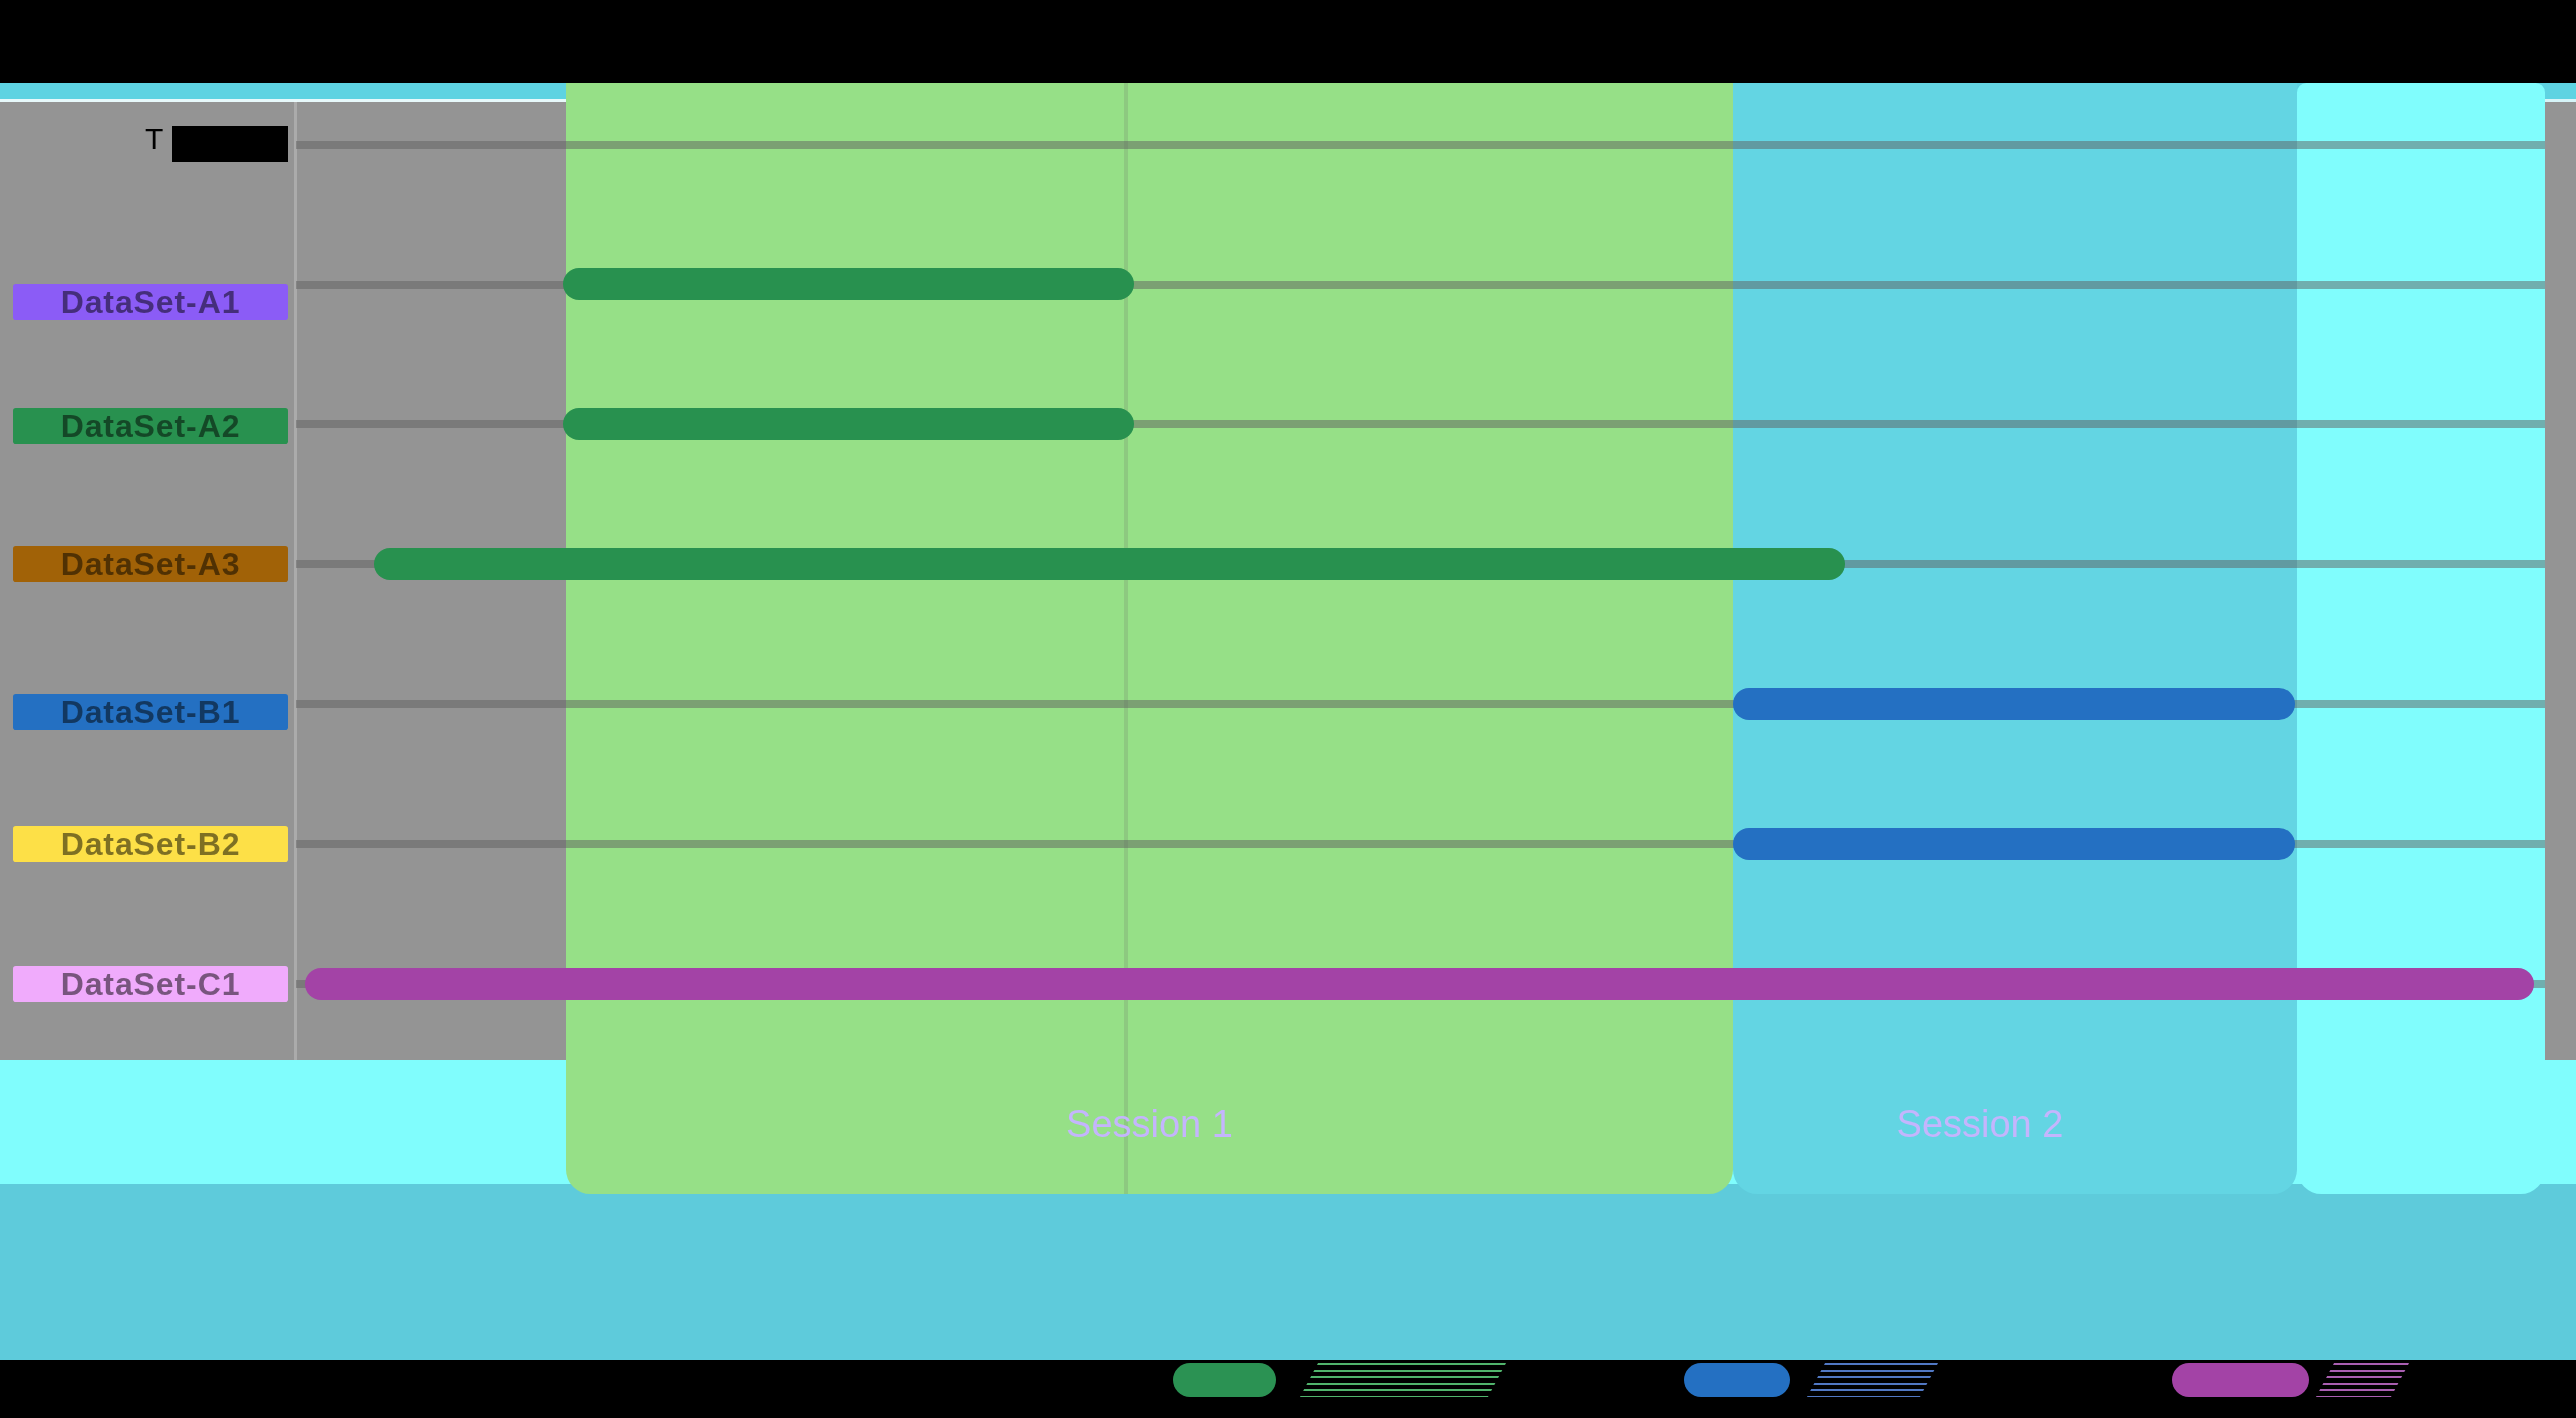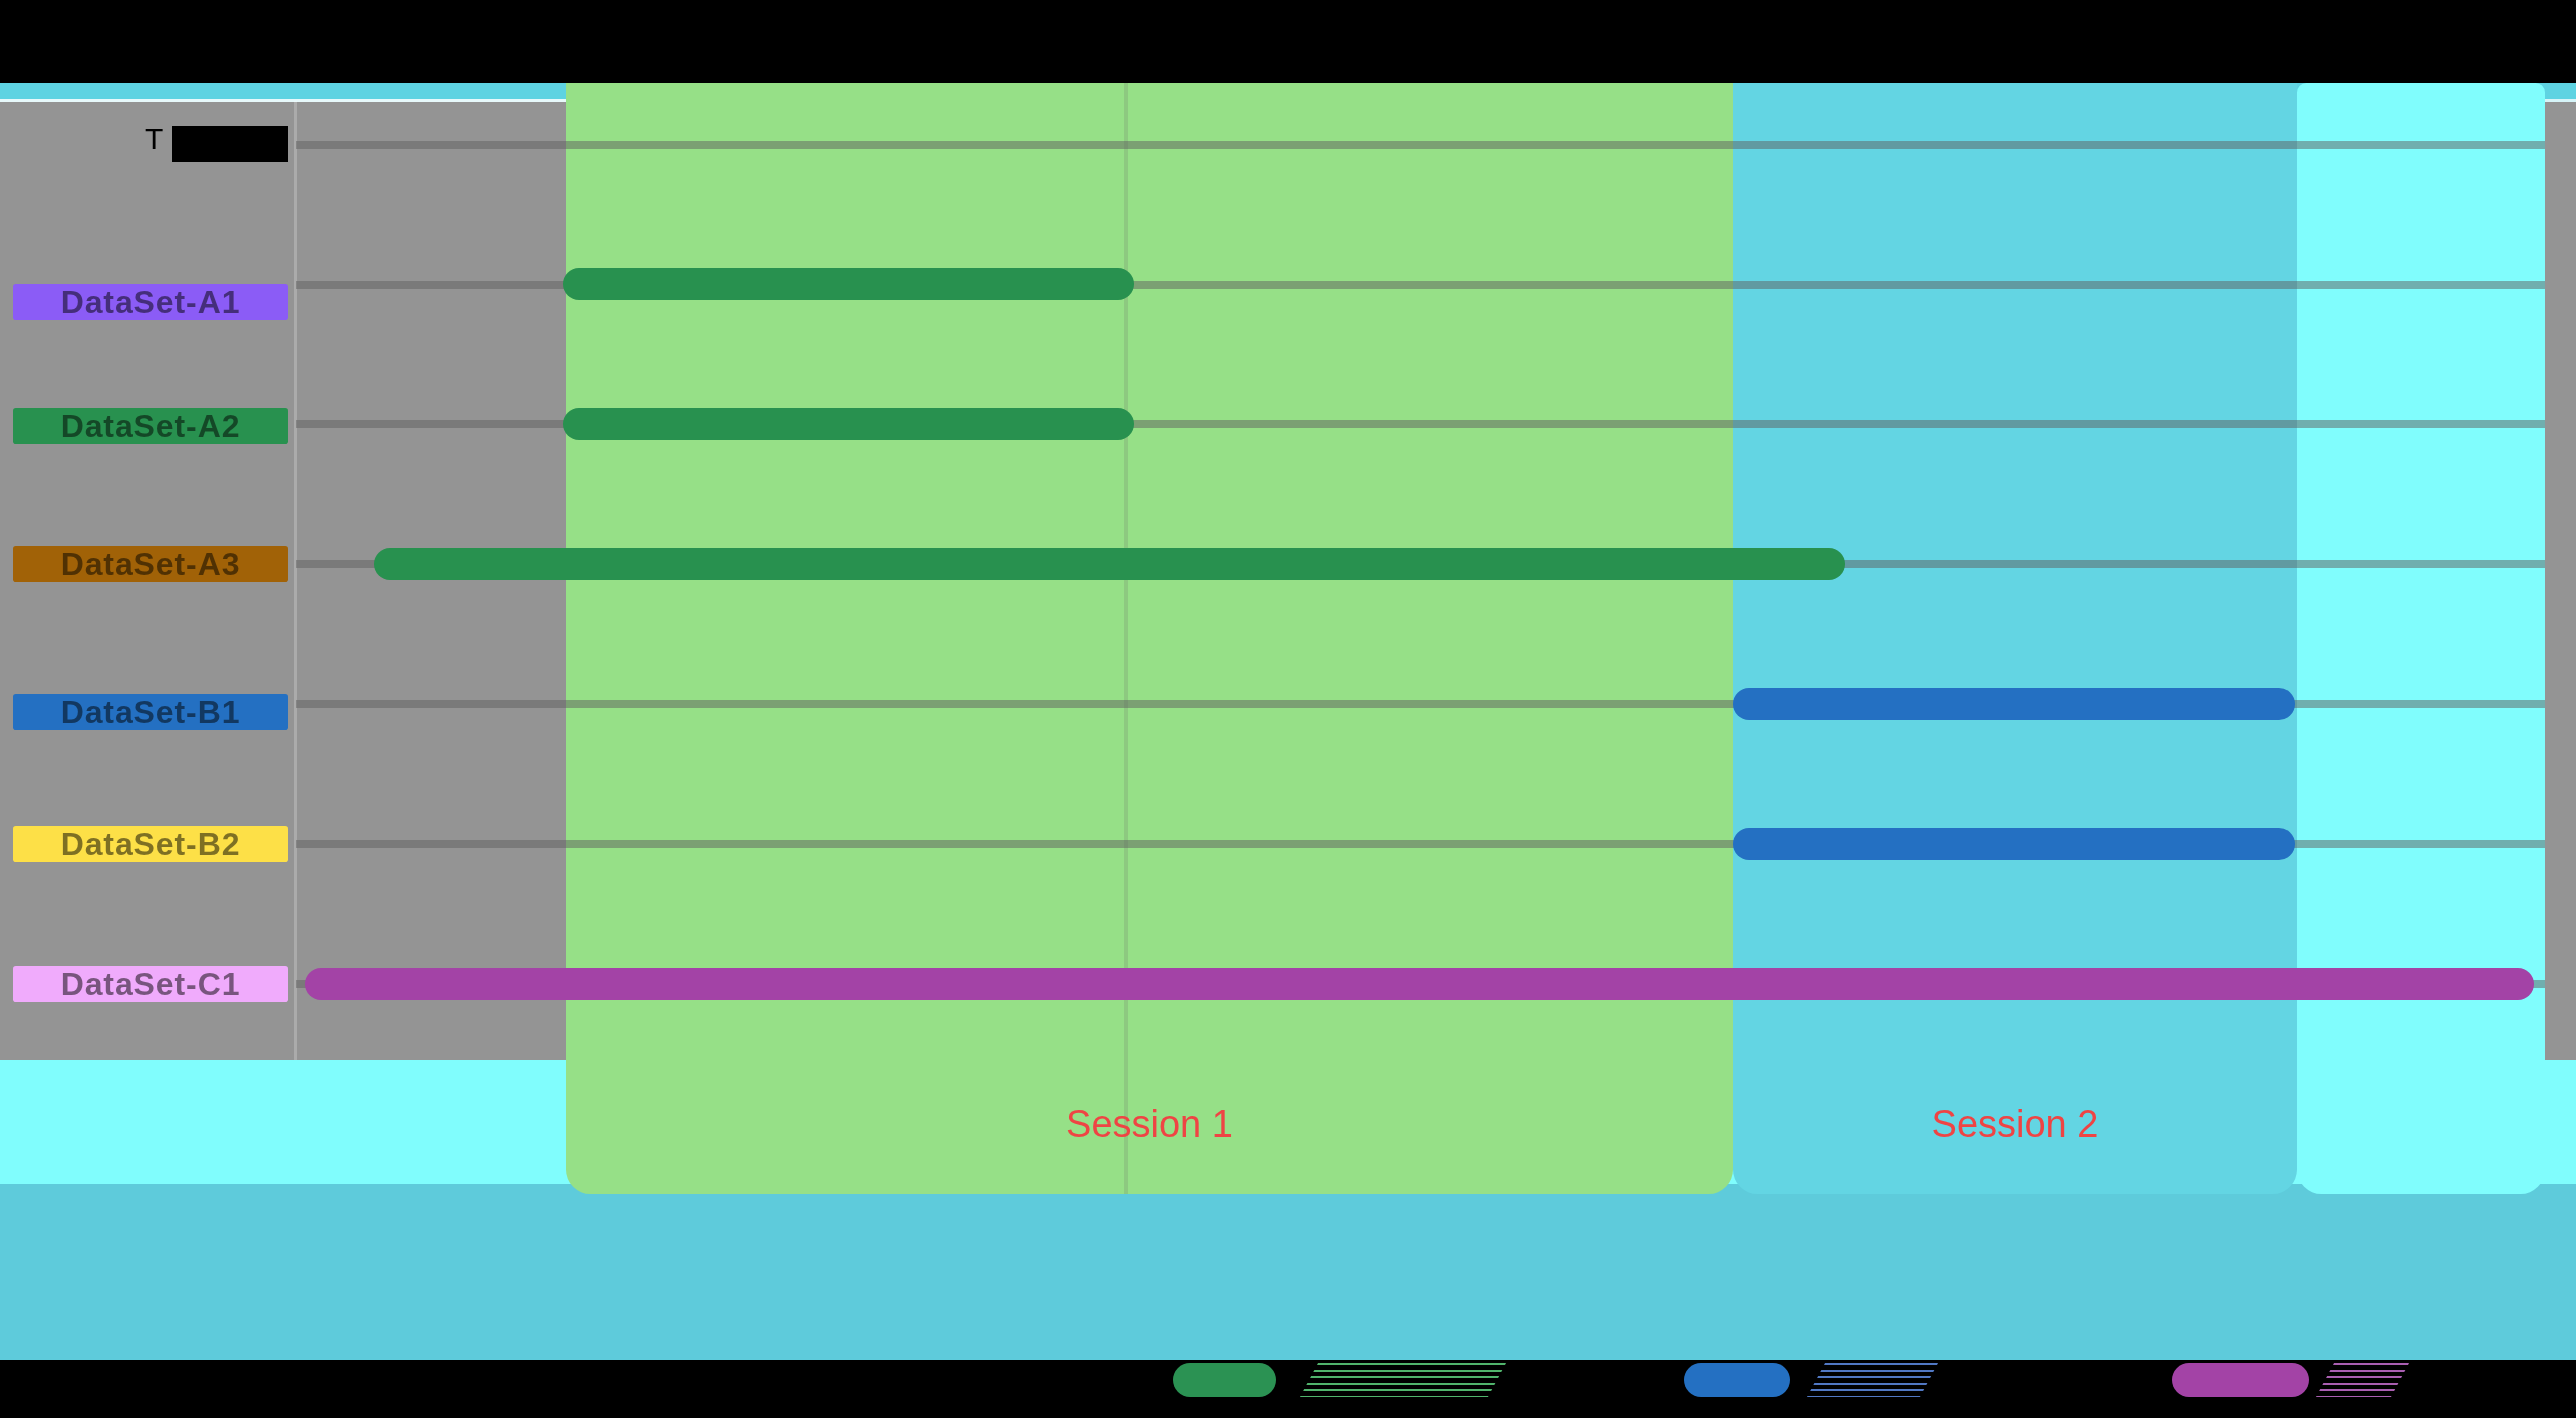--- a/index.html
+++ b/index.html
@@ -29,23 +29,23 @@
   .row-label{position:absolute;left:13px;width:275px;height:36px;border-radius:2.8px;
              display:flex;align-items:center;justify-content:center;
              font-size:32px;font-weight:700;letter-spacing:0.9px;color:rgba(0,0,0,.5);}
 
   
   .t-text{left:145px;top:122px;font-size:30px;color:#000;}
   .t-box{left:172px;top:126px;width:116px;height:36px;background:#000;}
 
   
   .session-label{top:1100px;height:49px;display:flex;align-items:center;justify-content:center;
-                 font-size:38px;color:#ef4444;}
+                 font-size:38px;color:#c4b5fd;}
   .session-label.s1{left:566px;width:1167px;}
-  .session-label.s2{left:1733px;width:564px;}
+  .session-label.s2{left:1698px;width:564px;}
 
   
   .pill{top:1363px;height:34px;border-radius:17px;}
   .pill-a{left:1173px;width:103px;background:#2b9253;}
   .pill-b{left:1684px;width:106px;background:#2470c2;}
   .pill-c{left:2172px;width:137px;background:#a343a6;}
   .streak{top:1363px;height:34px;transform:skewX(-28deg);opacity:.85;}
   .streak-a{left:1309px;width:188px;
     background:repeating-linear-gradient(180deg,#5fd37f 0 1.9px,transparent 1.9px 6.6px);}
   .streak-b{left:1816px;width:113px;

